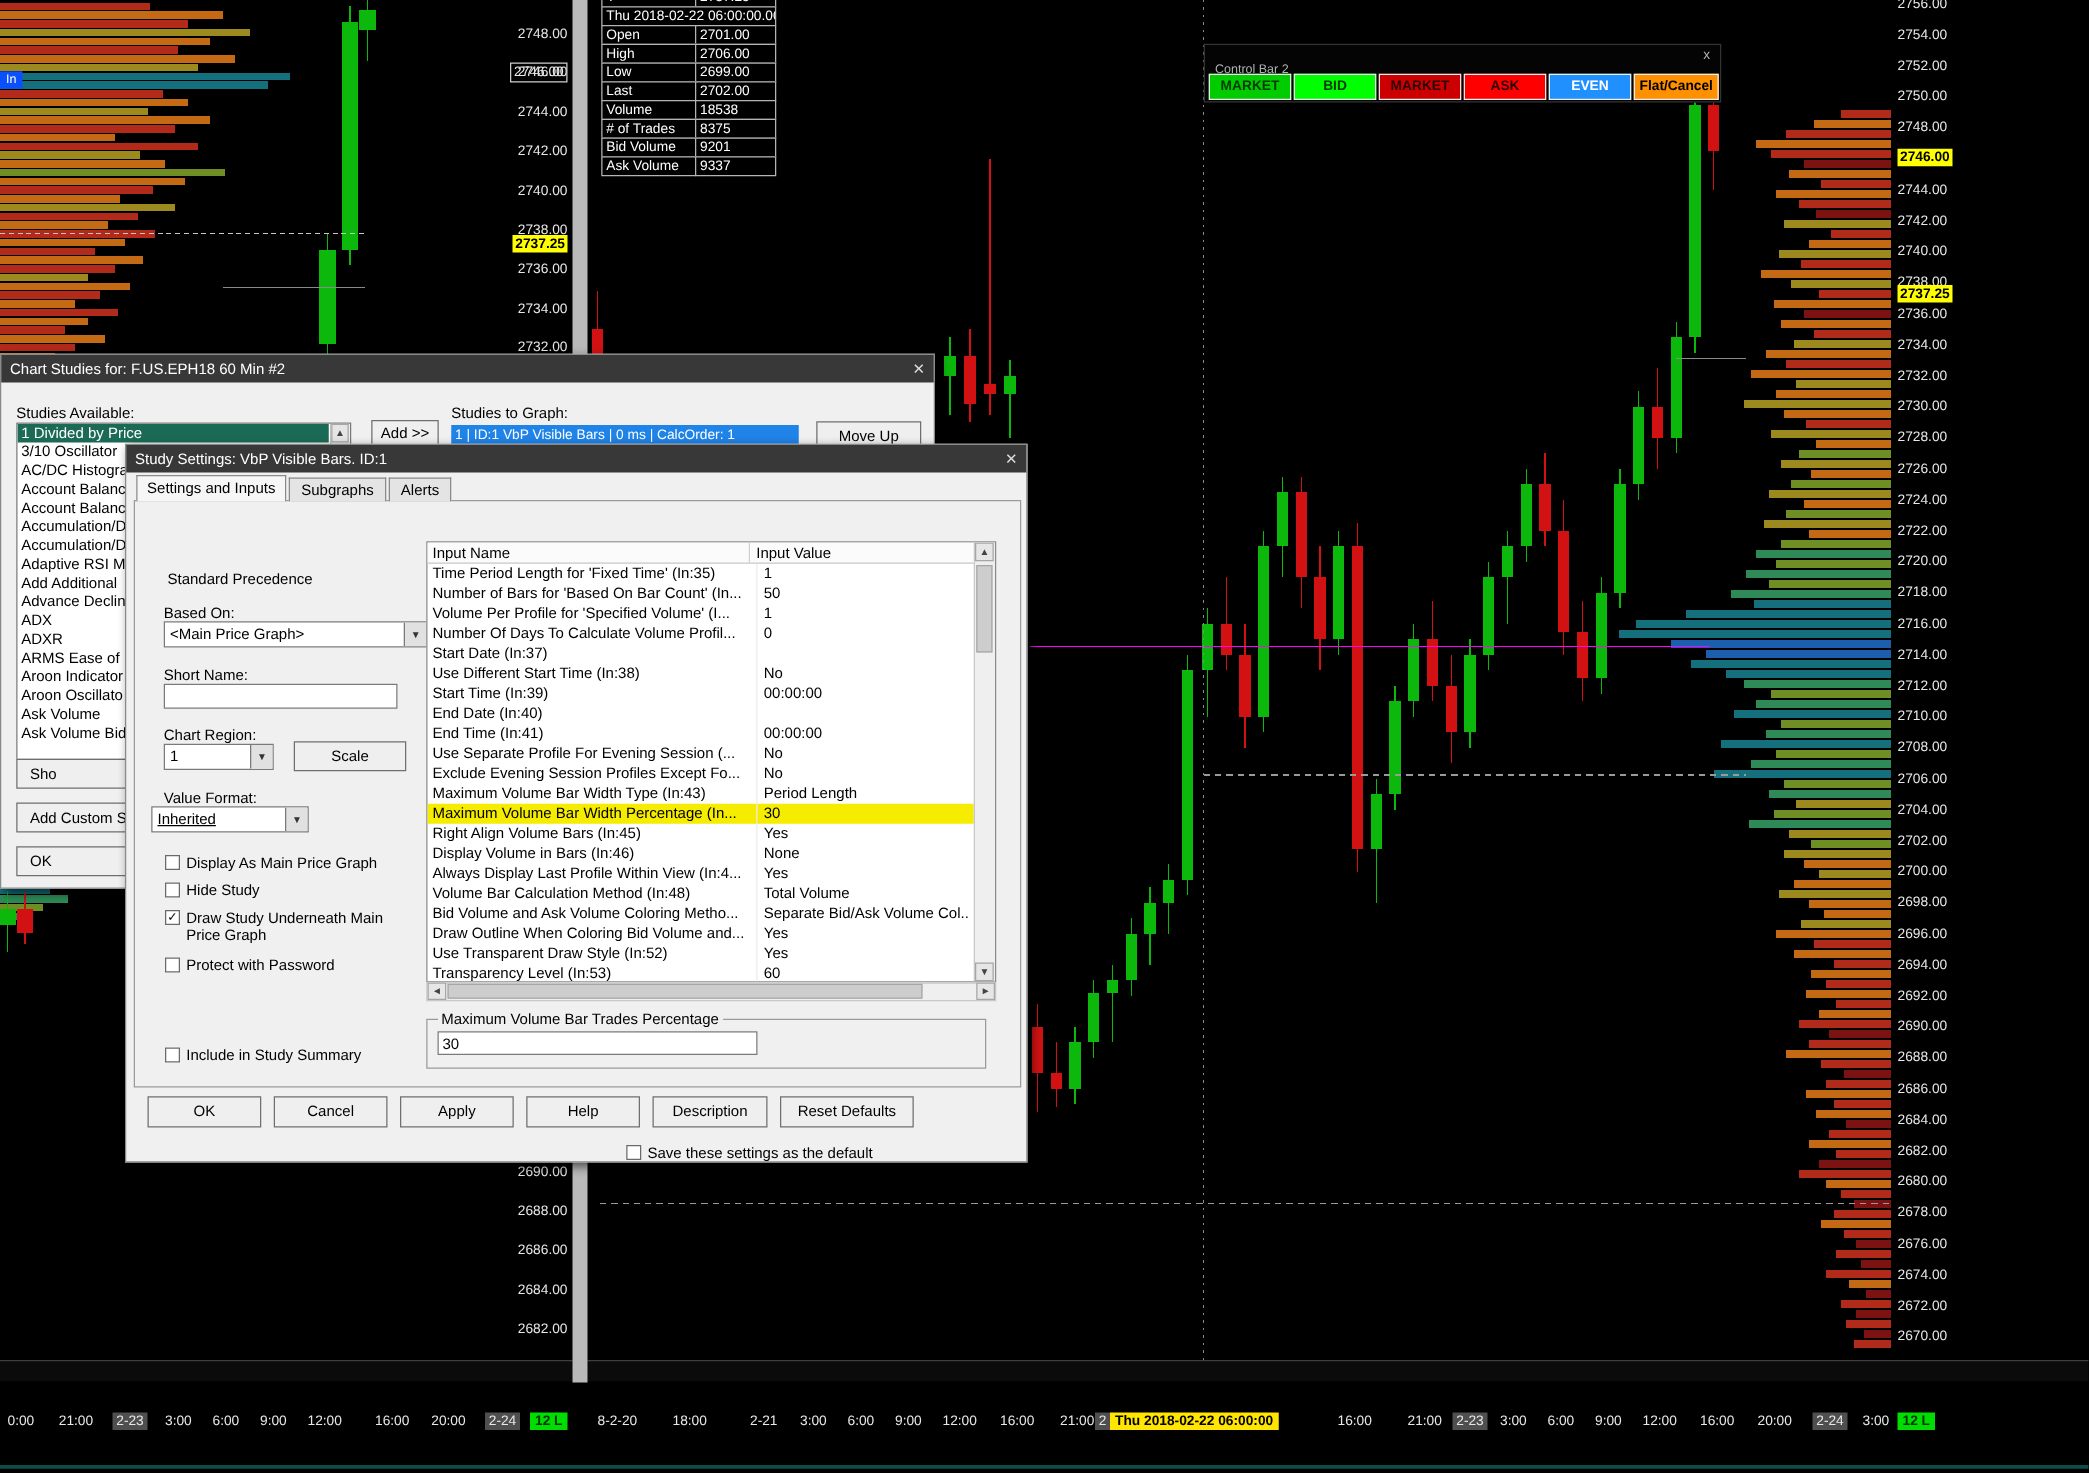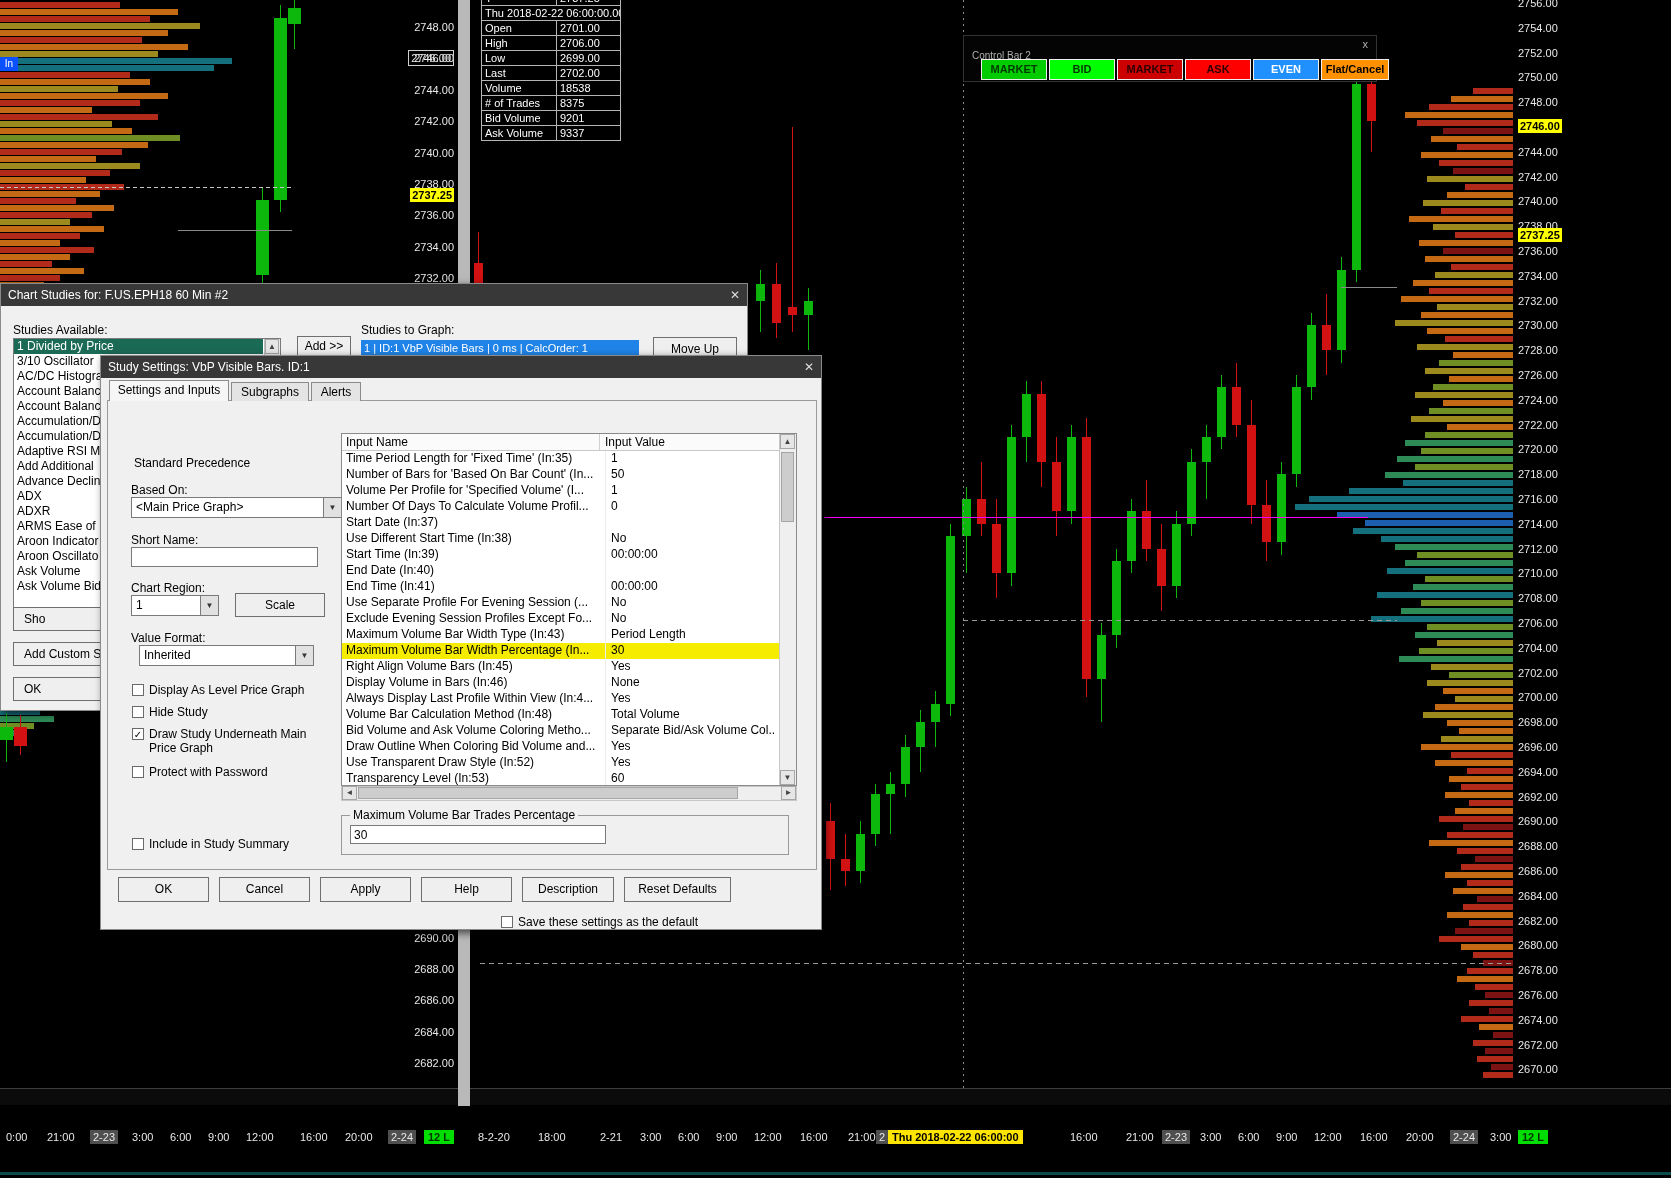--- a/index.html
+++ b/index.html
@@ -36,21 +36,21 @@
            padding:0 3px;background:#000;white-space:nowrap;overflow:hidden;}
   .tv-label{width:76px;}
   .tv-value{width:65px;margin-left:-1px;}
   .tv-span{width:140px;}
 
   
   #control-bar{position:absolute;left:963px;top:35px;width:414px;height:47px;background:#040404;
                border:1px solid #333;z-index:3;}
   #cb-title{position:absolute;left:8px;top:14px;font-size:10px;color:#b0b0b0;}
   #cb-close{position:absolute;right:8px;top:2px;font-size:11px;color:#b0b0b0;cursor:pointer;}
-  #cb-buttons{position:absolute;left:17px;top:23px;white-space:nowrap;}
+  #cb-buttons{position:absolute;left:3px;top:23px;white-space:nowrap;}
   .cbbtn{display:inline-block;width:66px;height:21px;line-height:19px;border:1px solid #efefef;
          font-size:11px;font-weight:bold;text-align:center;margin-right:2px;cursor:pointer;overflow:hidden;}
 
   
   .dialog{position:absolute;background:#f0f0f0;border:1px solid #8a8a8a;
           box-shadow:3px 3px 8px rgba(0,0,0,.65);color:#000;}
   .titlebar{height:22px;background:#383838;color:#fff;font-size:12px;line-height:22px;
             padding:0 7px;position:relative;cursor:default;}
   .titlebar .close{position:absolute;right:7px;top:0;color:#ddd;font-size:12px;cursor:pointer;}
   #chart-studies{left:0;top:283px;width:748px;height:428px;z-index:4;}
@@ -636,21 +636,21 @@
     <input class="txt" style="left: 30px; top: 191px; width: 187px;" value="">
 
     <div class="label12" style="left:30px;top:225px;">Chart Region:</div>
     <div class="combo" style="left:30px;top:239px;width:88px;">
       <span>1</span>
       <span class="arrow">▼</span>
     </div>
     <div class="btn" style="left:134px;top:237px;width:90px;height:24px;line-height:22px;">Scale</div>
 
     <div class="label12" style="left:30px;top:275px;">Value Format:</div>
-    <div class="combo" style="left:38px;top:289px;width:175px;">
+    <div class="combo" style="left:20px;top:289px;width:126px;text-decoration:underline;">
       <span>Inherited</span>
       <span class="arrow">▼</span>
     </div>
 
     <div id="inputs-table">
       <div class="tbl-inner" id="tbl-inner">
           <div class="tbl-header">
             <div class="h-name">Input Name</div>
             <div class="h-value">Input Value</div>
           </div>
@@ -753,21 +753,21 @@
 
     <fieldset id="mvbwp-fieldset">
       <legend>Maximum Volume Bar Trades Percentage</legend>
       <input value="30" style="">
     </fieldset>
   <div class="tab active" style="left: 8px; width: 120px;">Settings and Inputs</div>
       <div class="tab" style="left: 130px; width: 78px;">Subgraphs</div>
       <div class="tab" style="left: 210px; width: 50px;">Alerts</div>
       <div class="cb" style="left: 31px; top: 327px;">
         <span class="box"></span>
-        <span class="cb-label">Display As Level Price Graph</span>
+        <span class="cb-label">Display As Main Price Graph</span>
       </div>
       <div class="cb" style="left: 31px; top: 349px;">
         <span class="box"></span>
         <span class="cb-label">Hide Study</span>
       </div>
       <div class="cb" style="left: 31px; top: 371px; width: 190px;">
         <span class="box">✓</span>
         <span class="cb-label">Draw Study Underneath Main Price Graph</span>
       </div>
       <div class="cb" style="left: 31px; top: 409px;">

